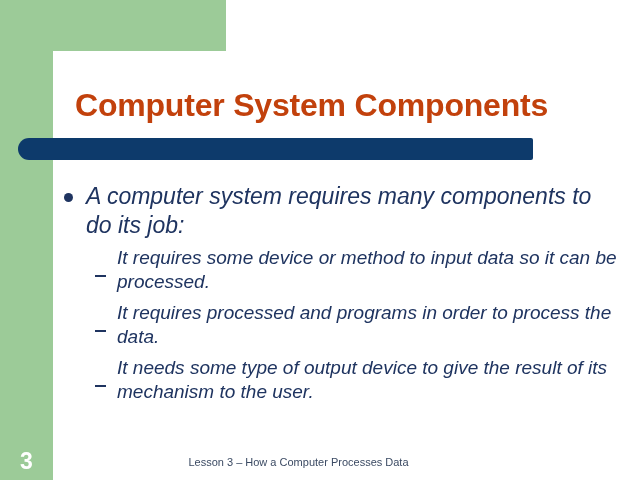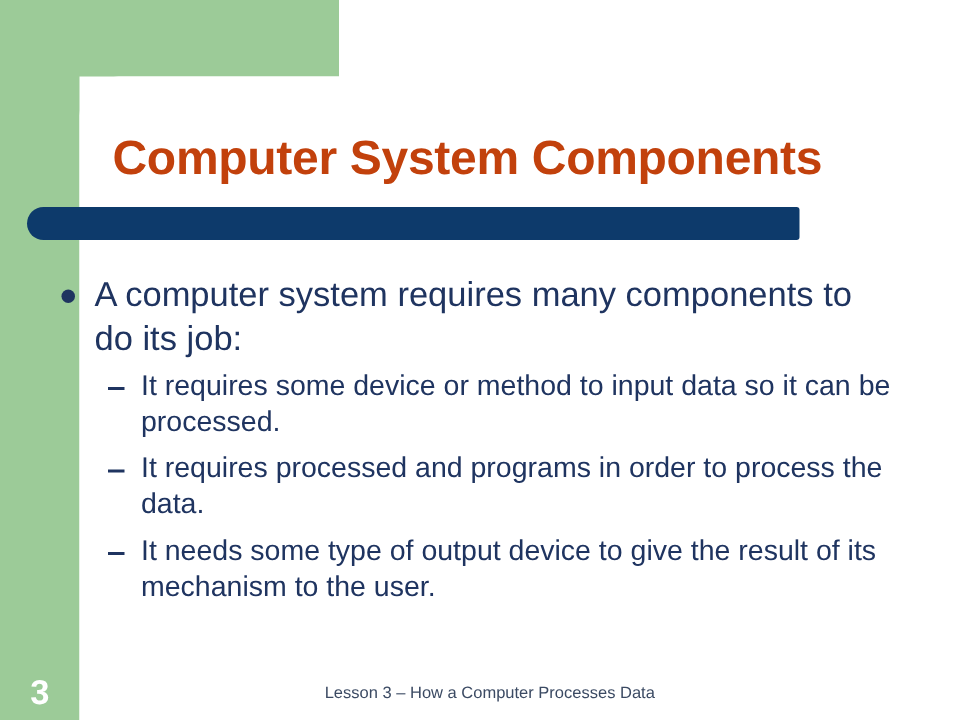--- a/index.html
+++ b/index.html
@@ -72,23 +72,24 @@
     background: #0d3a6b;
     border-top-left-radius: 11px;
     border-bottom-left-radius: 11px;
     border-top-right-radius: 2px;
     border-bottom-right-radius: 2px;
   }
 
   
   .body-area {
     position: absolute;
-    left: 41px;
+    left: 64px;
     top: 182px;
     width: 575px;
+    font-style: italic;
   }
 
   .level1 {
     position: relative;
     display: flex;
     align-items: flex-start;
     color: #1f3460;
     font-size: 23px;
     line-height: 29px;
     padding-left: 0;
@@ -107,21 +108,21 @@
     flex: 1 1 auto;
     max-width: 520px;
   }
 
   .level2-list {
     margin-top: 6px;
     padding-left: 31px;
   }
   .level2 {
     display: flex;
-    align-items: flex-start;
+    align-items: center;
     color: #1f3460;
     font-size: 19px;
     line-height: 24px;
     margin-bottom: 7px;
   }
   .level2 .marker-dash {
     flex: 0 0 auto;
     width: 11px;
     height: 2px;
     background: #1f3460;
@@ -139,21 +140,21 @@
     left: 0;
     top: 448px;
     width: 53px;
     text-align: center;
     color: #ffffff;
     font-size: 23px;
     font-weight: bold;
   }
   .footer-text {
     position: absolute;
-    left: 63px;
+    left: 35px;
     top: 456px;
     width: 527px;
     text-align: center;
     color: #3b4a63;
     font-size: 11px;
   }
 </style>
 </head>
 <body>
 

